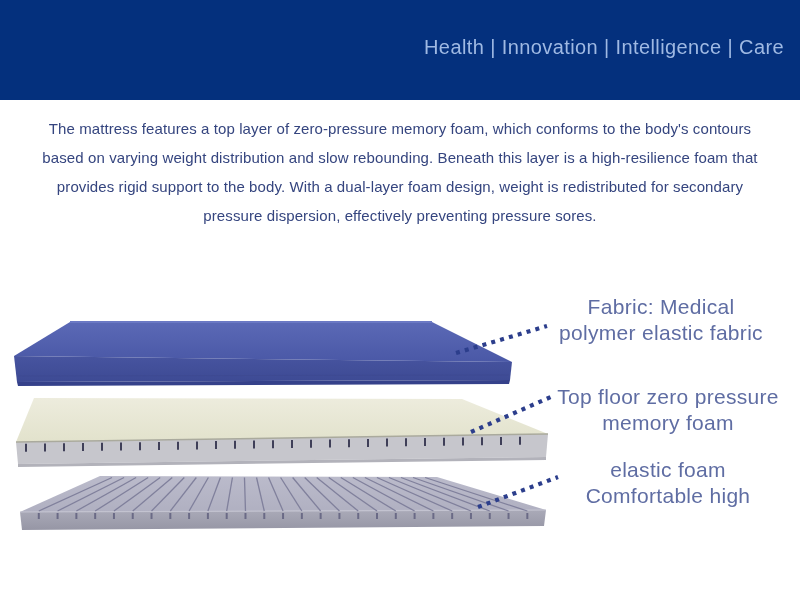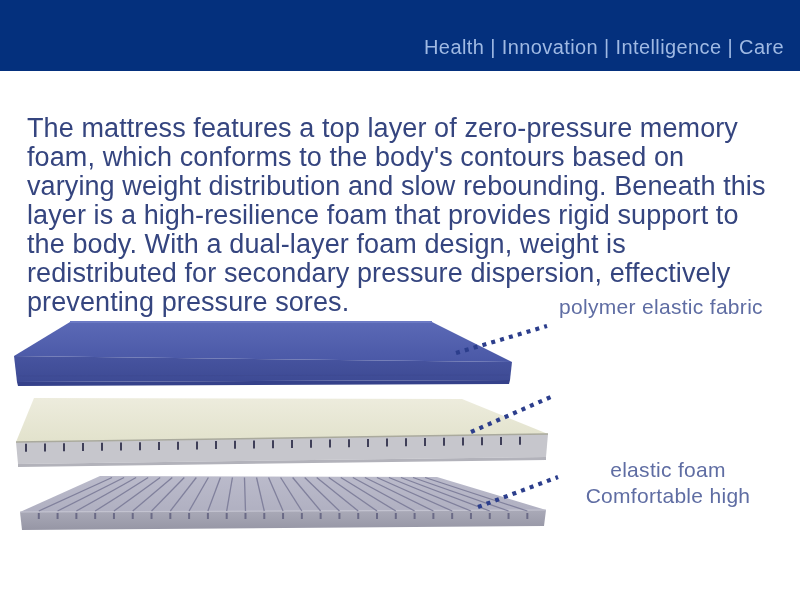--- a/index.html
+++ b/index.html
@@ -2,30 +2,30 @@
 <html><head>
 <meta charset="utf-8">
 <style>
   html,body{margin:0;padding:0;background:#fff;}
   #frame{
     position:relative;width:800px;height:600px;overflow:hidden;background:#ffffff;
     font-family:"Liberation Sans", sans-serif;
   }
   
   .header-bar{
-    position:absolute;top:0;left:0;width:800px;height:71px;background:#04307d;
+    position:absolute;top:0;left:0;width:800px;height:100px;background:#04307d;
   }
   .tagline{
     position:absolute;top:36px;right:16px;
     color:#9fb9e3;font-size:20px;letter-spacing:.4px;white-space:nowrap;
   }
   
   .description{
     position:absolute;top:114px;left:27px;width:746px;
-    color:#35457f;font-size:27px;line-height:29px;
+    color:#35457f;font-size:15px;line-height:29px;text-align:center;
     letter-spacing:.1px;
   }
   
   .diagram-svg{position:absolute;top:280px;left:0;}
   .callout{
     position:absolute;color:#5f6da3;font-size:21px;line-height:26px;
     text-align:center;letter-spacing:.3px;
   }
   #callout-fabric{top:294px;left:530px;width:262px;}
   #callout-memory{top:384px;left:535px;width:266px;}
@@ -171,20 +171,25 @@
           <line x1="527.3299999999999" y1="233" x2="527.3299999999999" y2="239" stroke="#6a6a86" stroke-width="2"></line>
         </g>
     </g>
 
     <line x1="456" y1="73" x2="547" y2="46" stroke="#2c3e8c" stroke-width="4.2" stroke-dasharray="4 5.2"></line>
     <line x1="471" y1="152" x2="553" y2="116" stroke="#2c3e8c" stroke-width="4.2" stroke-dasharray="4 5.2"></line>
     <line x1="478" y1="227" x2="558" y2="197" stroke="#2c3e8c" stroke-width="4.2" stroke-dasharray="4 5.2"></line>
   </svg>
 
   <div class="callout" id="callout-fabric">
+    <div>Fabric: Medical</div>
     <div>polymer elastic fabric</div>
+  </div>
+  <div class="callout" id="callout-memory">
+    <div>Top floor zero pressure</div>
+    <div>memory foam</div>
   </div>
   <div class="callout" id="callout-elastic">
     <div>elastic foam</div>
     <div>Comfortable high</div>
   </div>
 
 </div>
 
 </body></html>

